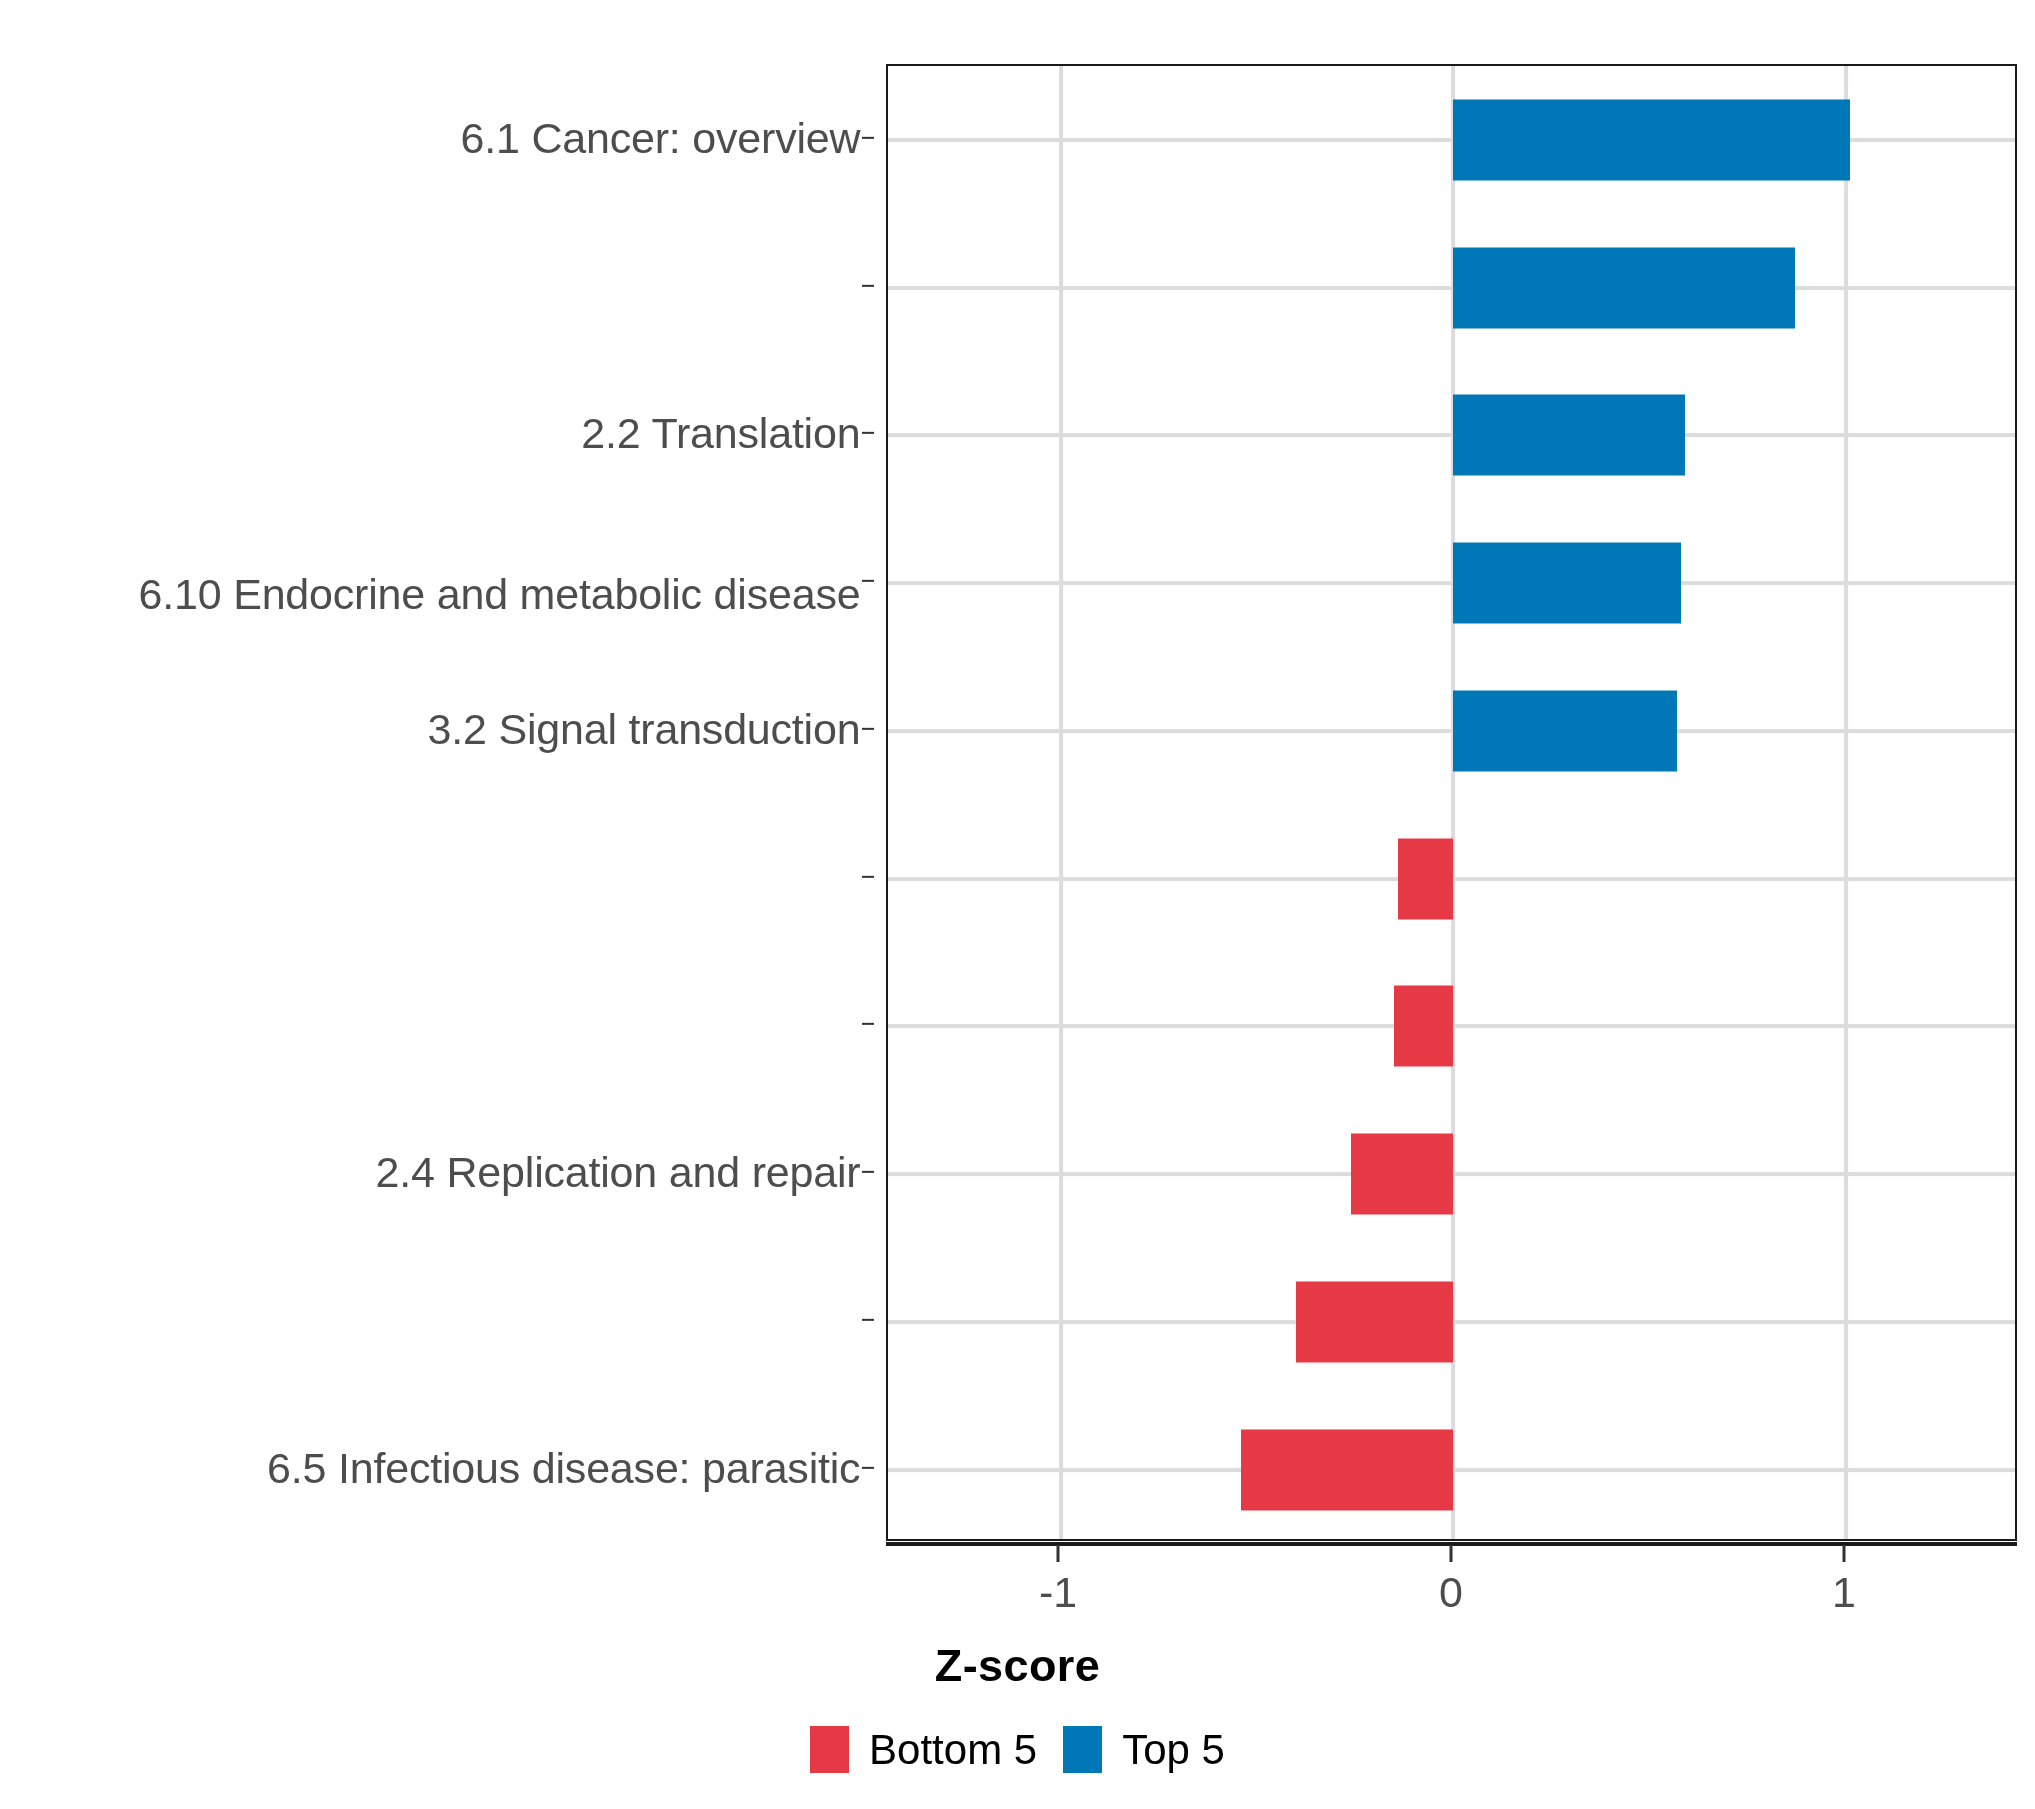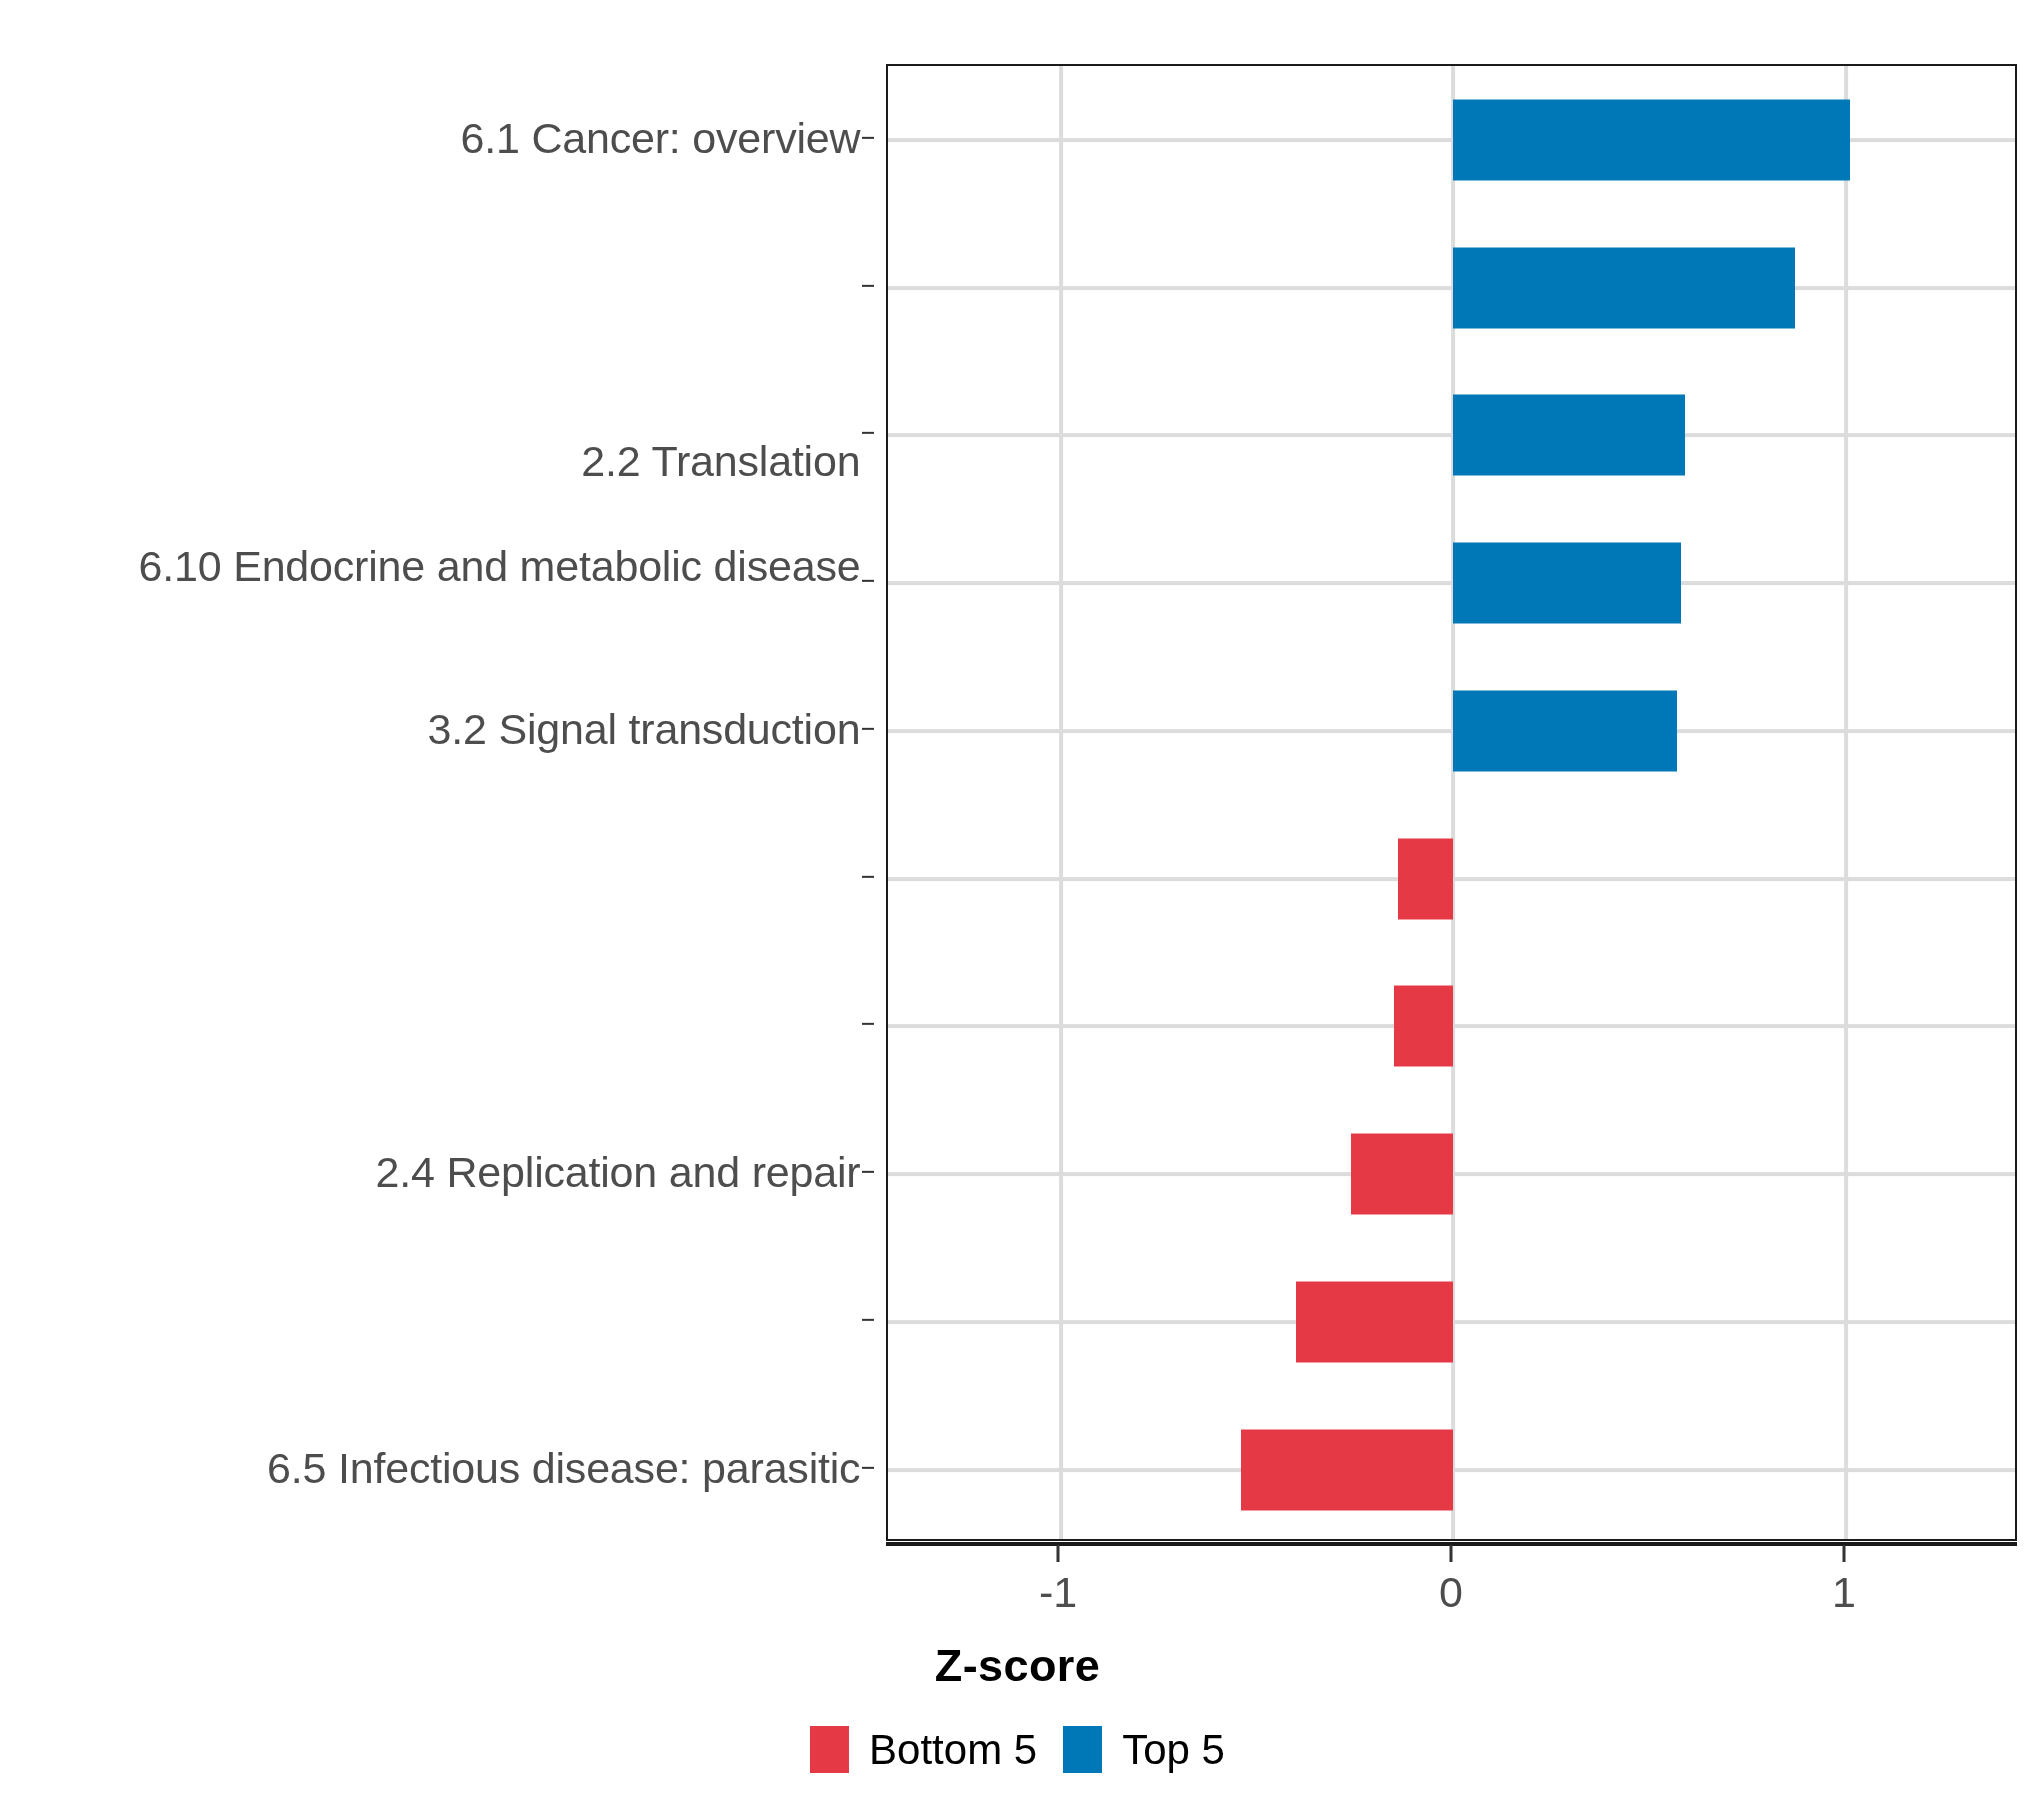--- a/index.html
+++ b/index.html
@@ -153,23 +153,23 @@
 </style>
 </head>
 <body>
 
 <div id="chart-root">
 
   <div class="ylabels">
       <div class="ylabel" style="top: 74px;">6.1 Cancer: overview</div>
       <div class="ytick" style="top: 74px;"></div>
       <div class="ytick" style="top: 222px;"></div>
-      <div class="ylabel" style="top: 369px; margin-top: 28px;">2.2 Translation</div>
+      <div class="ylabel" style="top: 369px;">2.2 Translation</div>
       <div class="ytick" style="top: 369px;"></div>
-      <div class="ylabel" style="top: 502px;">6.10 Endocrine and metabolic disease</div>
+      <div class="ylabel" style="top: 530px;">6.10 Endocrine and metabolic disease</div>
       <div class="ytick" style="top: 517px;"></div>
       <div class="ylabel" style="top: 665px;">3.2 Signal transduction</div>
       <div class="ytick" style="top: 665px;"></div>
       <div class="ytick" style="top: 813px;"></div>
       <div class="ytick" style="top: 960px;"></div>
       <div class="ylabel" style="top: 1108px; text-align: right;">2.4 Replication and repair</div>
       <div class="ytick" style="top: 1108px;"></div>
       <div class="ytick" style="top: 1256px;"></div>
       <div class="ylabel" style="top: 1404px;">6.5 Infectious disease: parasitic</div>
       <div class="ytick" style="top: 1404px;"></div>

